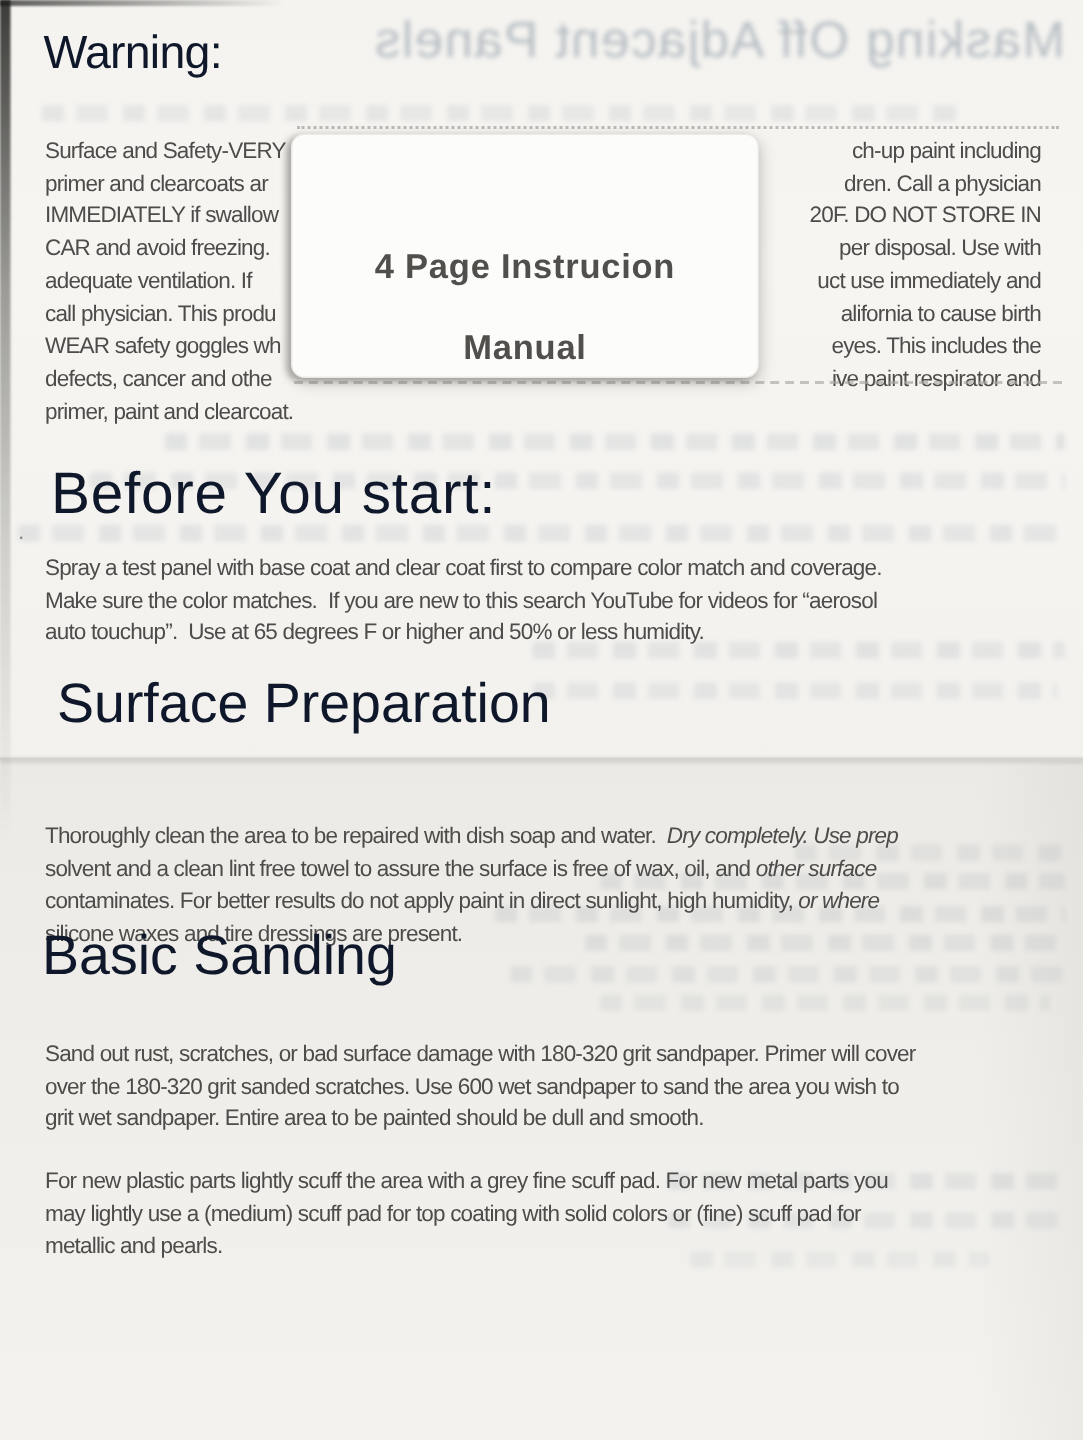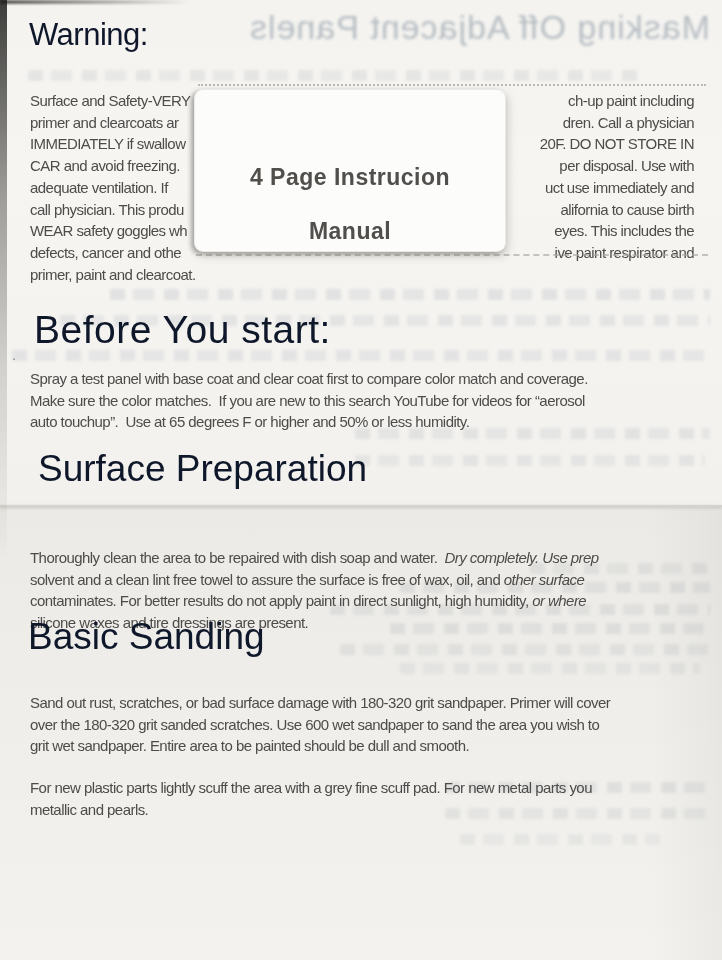--- a/index.html
+++ b/index.html
@@ -177,16 +177,17 @@
   </div>
 
   <div class="h h-sanding">Basic Sanding</div>
   <div class="body-txt" style="left:30px;top:692px;">
     <div class="bline">Sand out rust, scratches, or bad surface damage with 180-320 grit sandpaper. Primer will cover</div>
     <div class="bline">over the 180-320 grit sanded scratches. Use 600 wet sandpaper to sand the area you wish to</div>
     <div class="bline">grit wet sandpaper. Entire area to be painted should be dull and smooth.</div>
   </div>
   <div class="body-txt" style="left:30px;top:777px;">
     <div class="bline">For new plastic parts lightly scuff the area with a grey fine scuff pad. For new metal parts you</div>
+    <div class="bline">may lightly use a (medium) scuff pad for top coating with solid colors or (fine) scuff pad for</div>
     <div class="bline">metallic and pearls.</div>
   </div>
 
 </div>
 
 </body></html>

